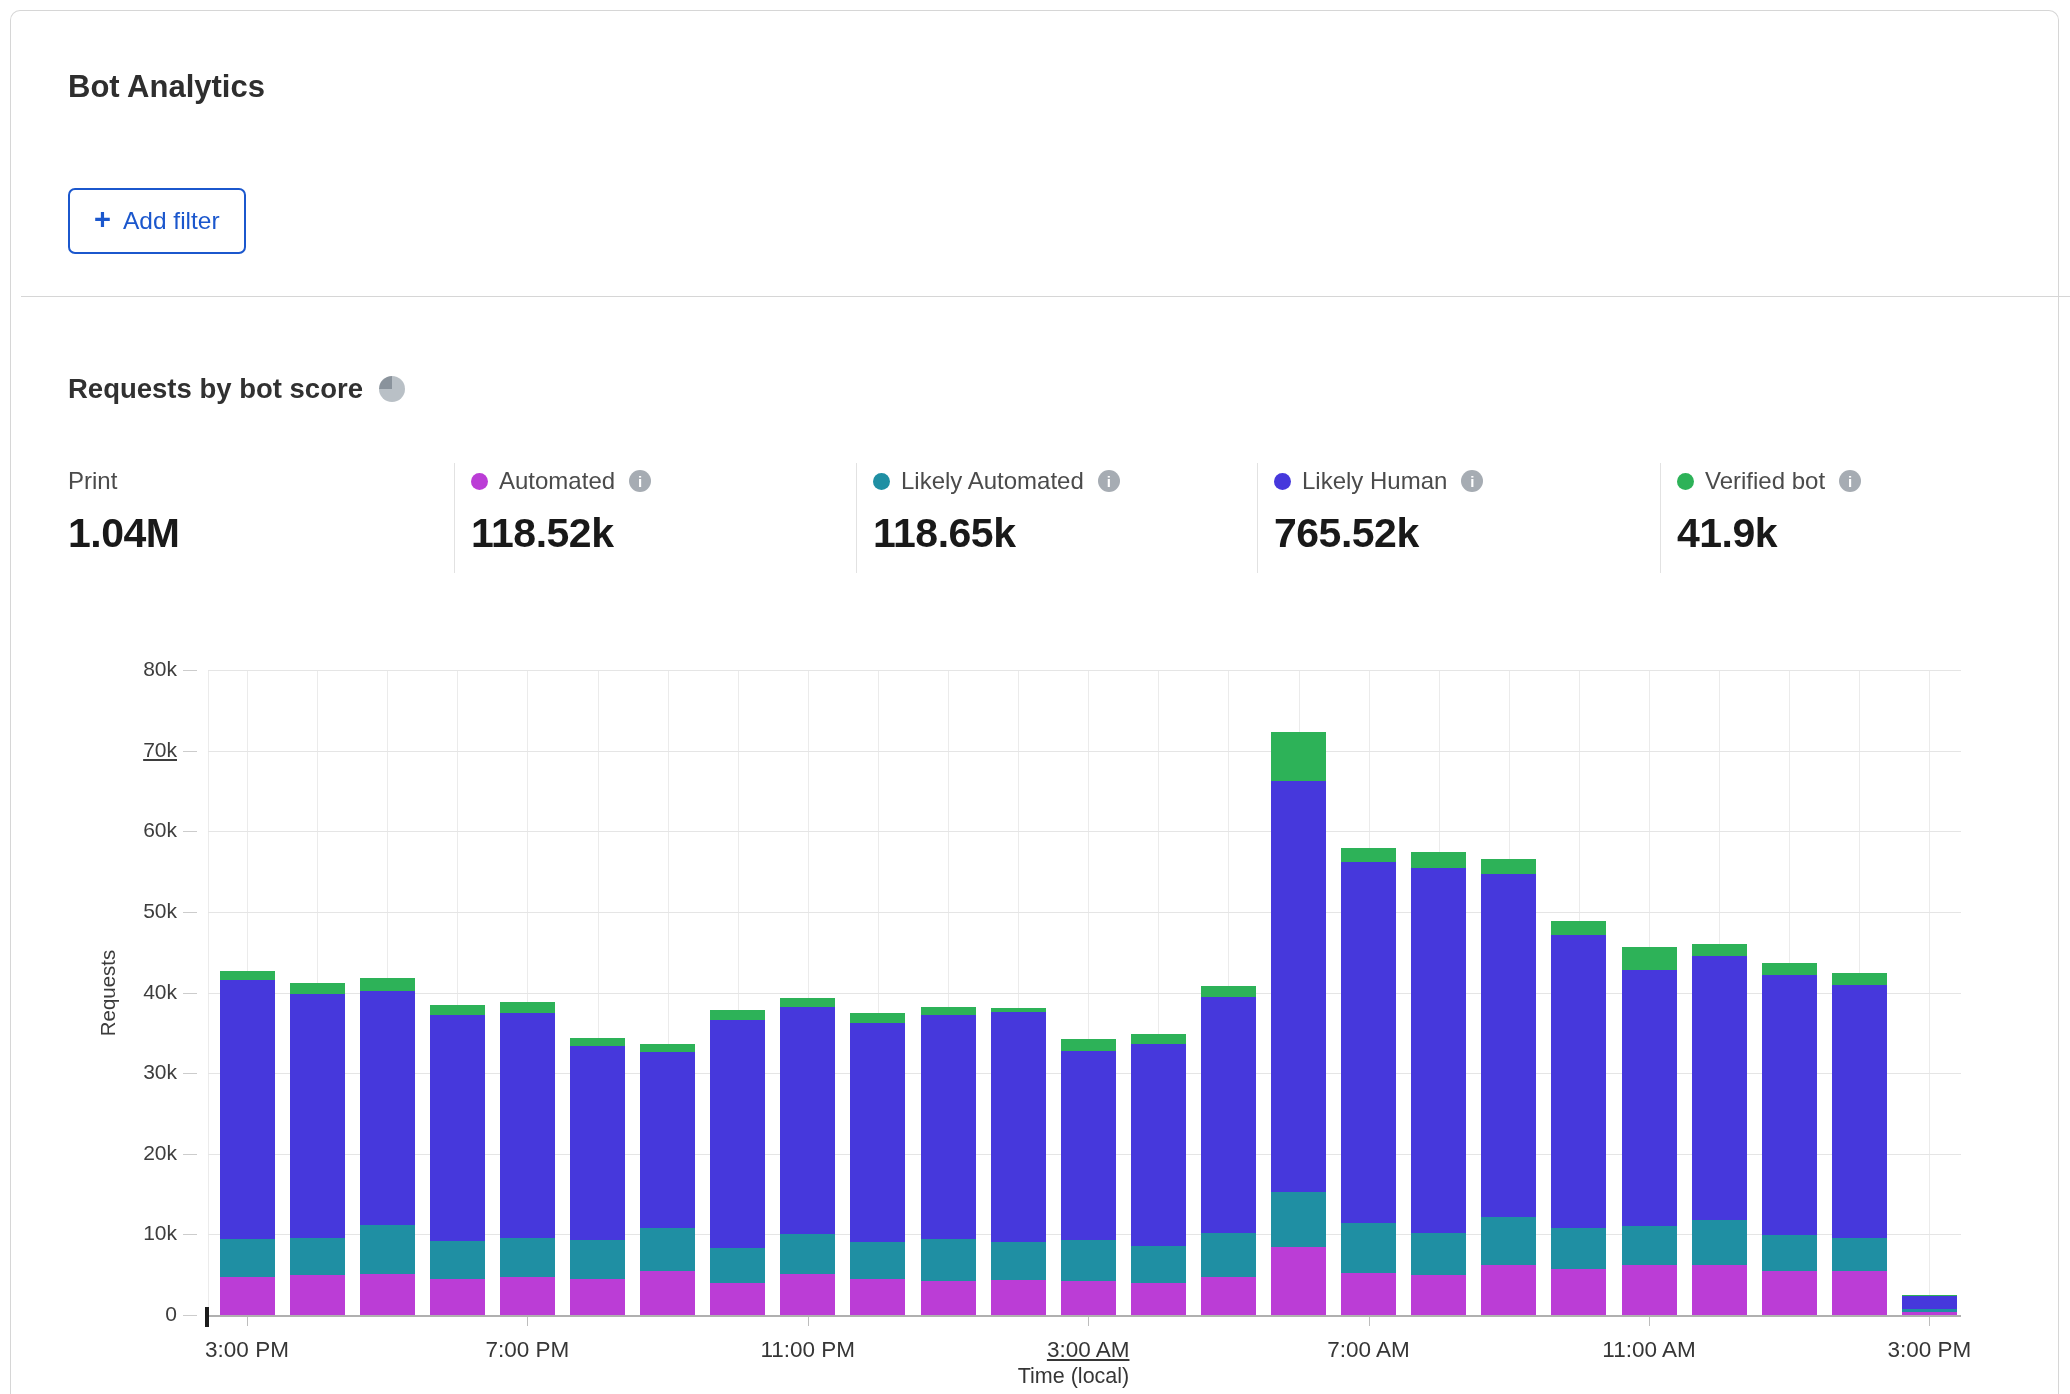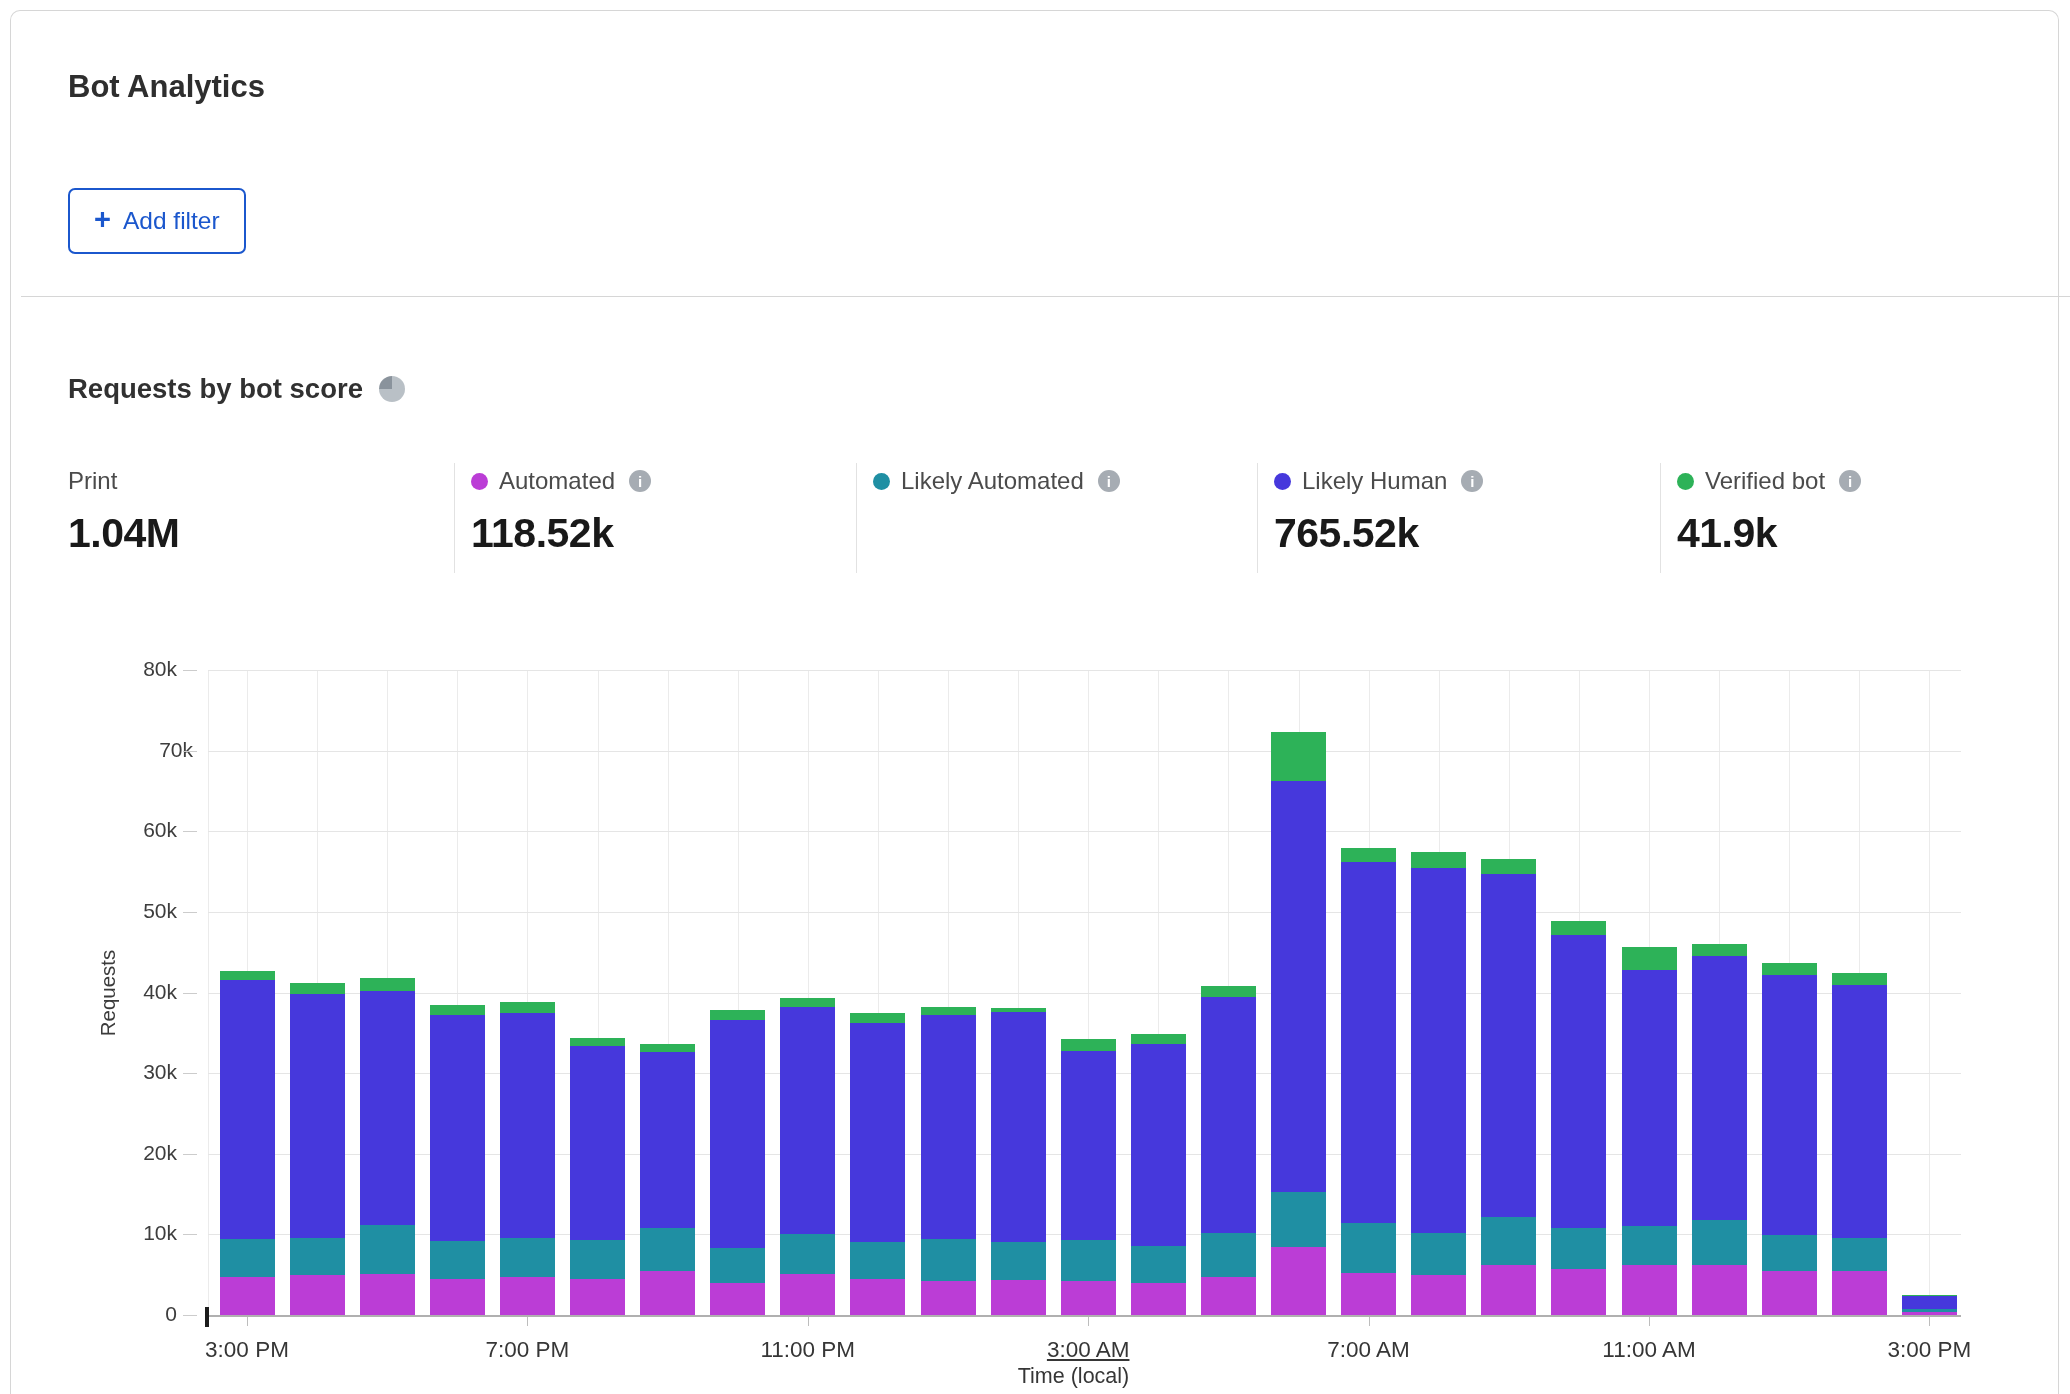--- a/index.html
+++ b/index.html
@@ -84,20 +84,21 @@
       <span class="info-icon">i</span>
     </div>
     <div class="stat-value">118.52k</div>
   </div>
   <div class="stat" style="left:862px">
     <div class="stat-label-row">
       <span class="dot" style="background: rgb(31, 143, 163);"></span>
       <span>Likely Automated</span>
       <span class="info-icon">i</span>
     </div>
+    <div class="stat-value">118.65k</div>
   </div>
   <div class="stat" style="left:1263px">
     <div class="stat-label-row">
       <span class="dot" style="background: rgb(70, 56, 220);"></span>
       <span>Likely Human</span>
       <span class="info-icon">i</span>
     </div>
     <div class="stat-value">765.52k</div>
   </div>
   <div class="stat" style="left:1666px">
@@ -155,21 +156,21 @@
       <div class="ytick" style="left: 96px; top: 1129.75px;">20k</div>
       <div class="ydash" style="left: 172px; top: 1142.75px;"></div>
       <div class="ytick" style="left: 96px; top: 1049.12px;">30k</div>
       <div class="ydash" style="left: 172px; top: 1062.12px;"></div>
       <div class="ytick" style="left: 96px; top: 968.5px;">40k</div>
       <div class="ydash" style="left: 172px; top: 981.5px;"></div>
       <div class="ytick" style="left: 96px; top: 887.875px;">50k</div>
       <div class="ydash" style="left: 172px; top: 900.875px;"></div>
       <div class="ytick" style="left: 96px; top: 807.25px;">60k</div>
       <div class="ydash" style="left: 172px; top: 820.25px;"></div>
-      <div class="ytick" style="left: 112px; top: 726.625px;">70k</div>
+      <div class="ytick" style="left: 96px; top: 726.625px; text-decoration: underline;">70k</div>
       <div class="ydash" style="left: 172px; top: 739.625px;"></div>
       <div class="ytick" style="left: 96px; top: 646px;">80k</div>
       <div class="ydash" style="left: 172px; top: 659px;"></div>
       <div class="seg" title="3:00 PM — Automated: 4,700" style="left: 208.5px; top: 1266.11px; width: 55px; height: 37.8937px; background: rgb(187, 61, 214);"></div>
       <div class="seg" title="3:00 PM — Likely Automated: 4,700" style="left: 208.5px; top: 1228.21px; width: 55px; height: 37.8937px; background: rgb(31, 143, 163);"></div>
       <div class="seg" title="3:00 PM — Likely Human: 32,200" style="left: 208.5px; top: 968.6px; width: 55px; height: 259.613px; background: rgb(70, 56, 220);"></div>
       <div class="seg" title="3:00 PM — Verified bot: 1,100" style="left: 208.5px; top: 959.731px; width: 55px; height: 8.86875px; background: rgb(45, 178, 88);"></div>
       <div class="seg" title="4:00 PM — Automated: 4,900" style="left: 278.6px; top: 1264.49px; width: 55px; height: 39.5063px; background: rgb(187, 61, 214);"></div>
       <div class="seg" title="4:00 PM — Likely Automated: 4,700" style="left: 278.6px; top: 1226.6px; width: 55px; height: 37.8937px; background: rgb(31, 143, 163);"></div>
       <div class="seg" title="4:00 PM — Likely Human: 30,200" style="left: 278.6px; top: 983.112px; width: 55px; height: 243.488px; background: rgb(70, 56, 220);"></div>

